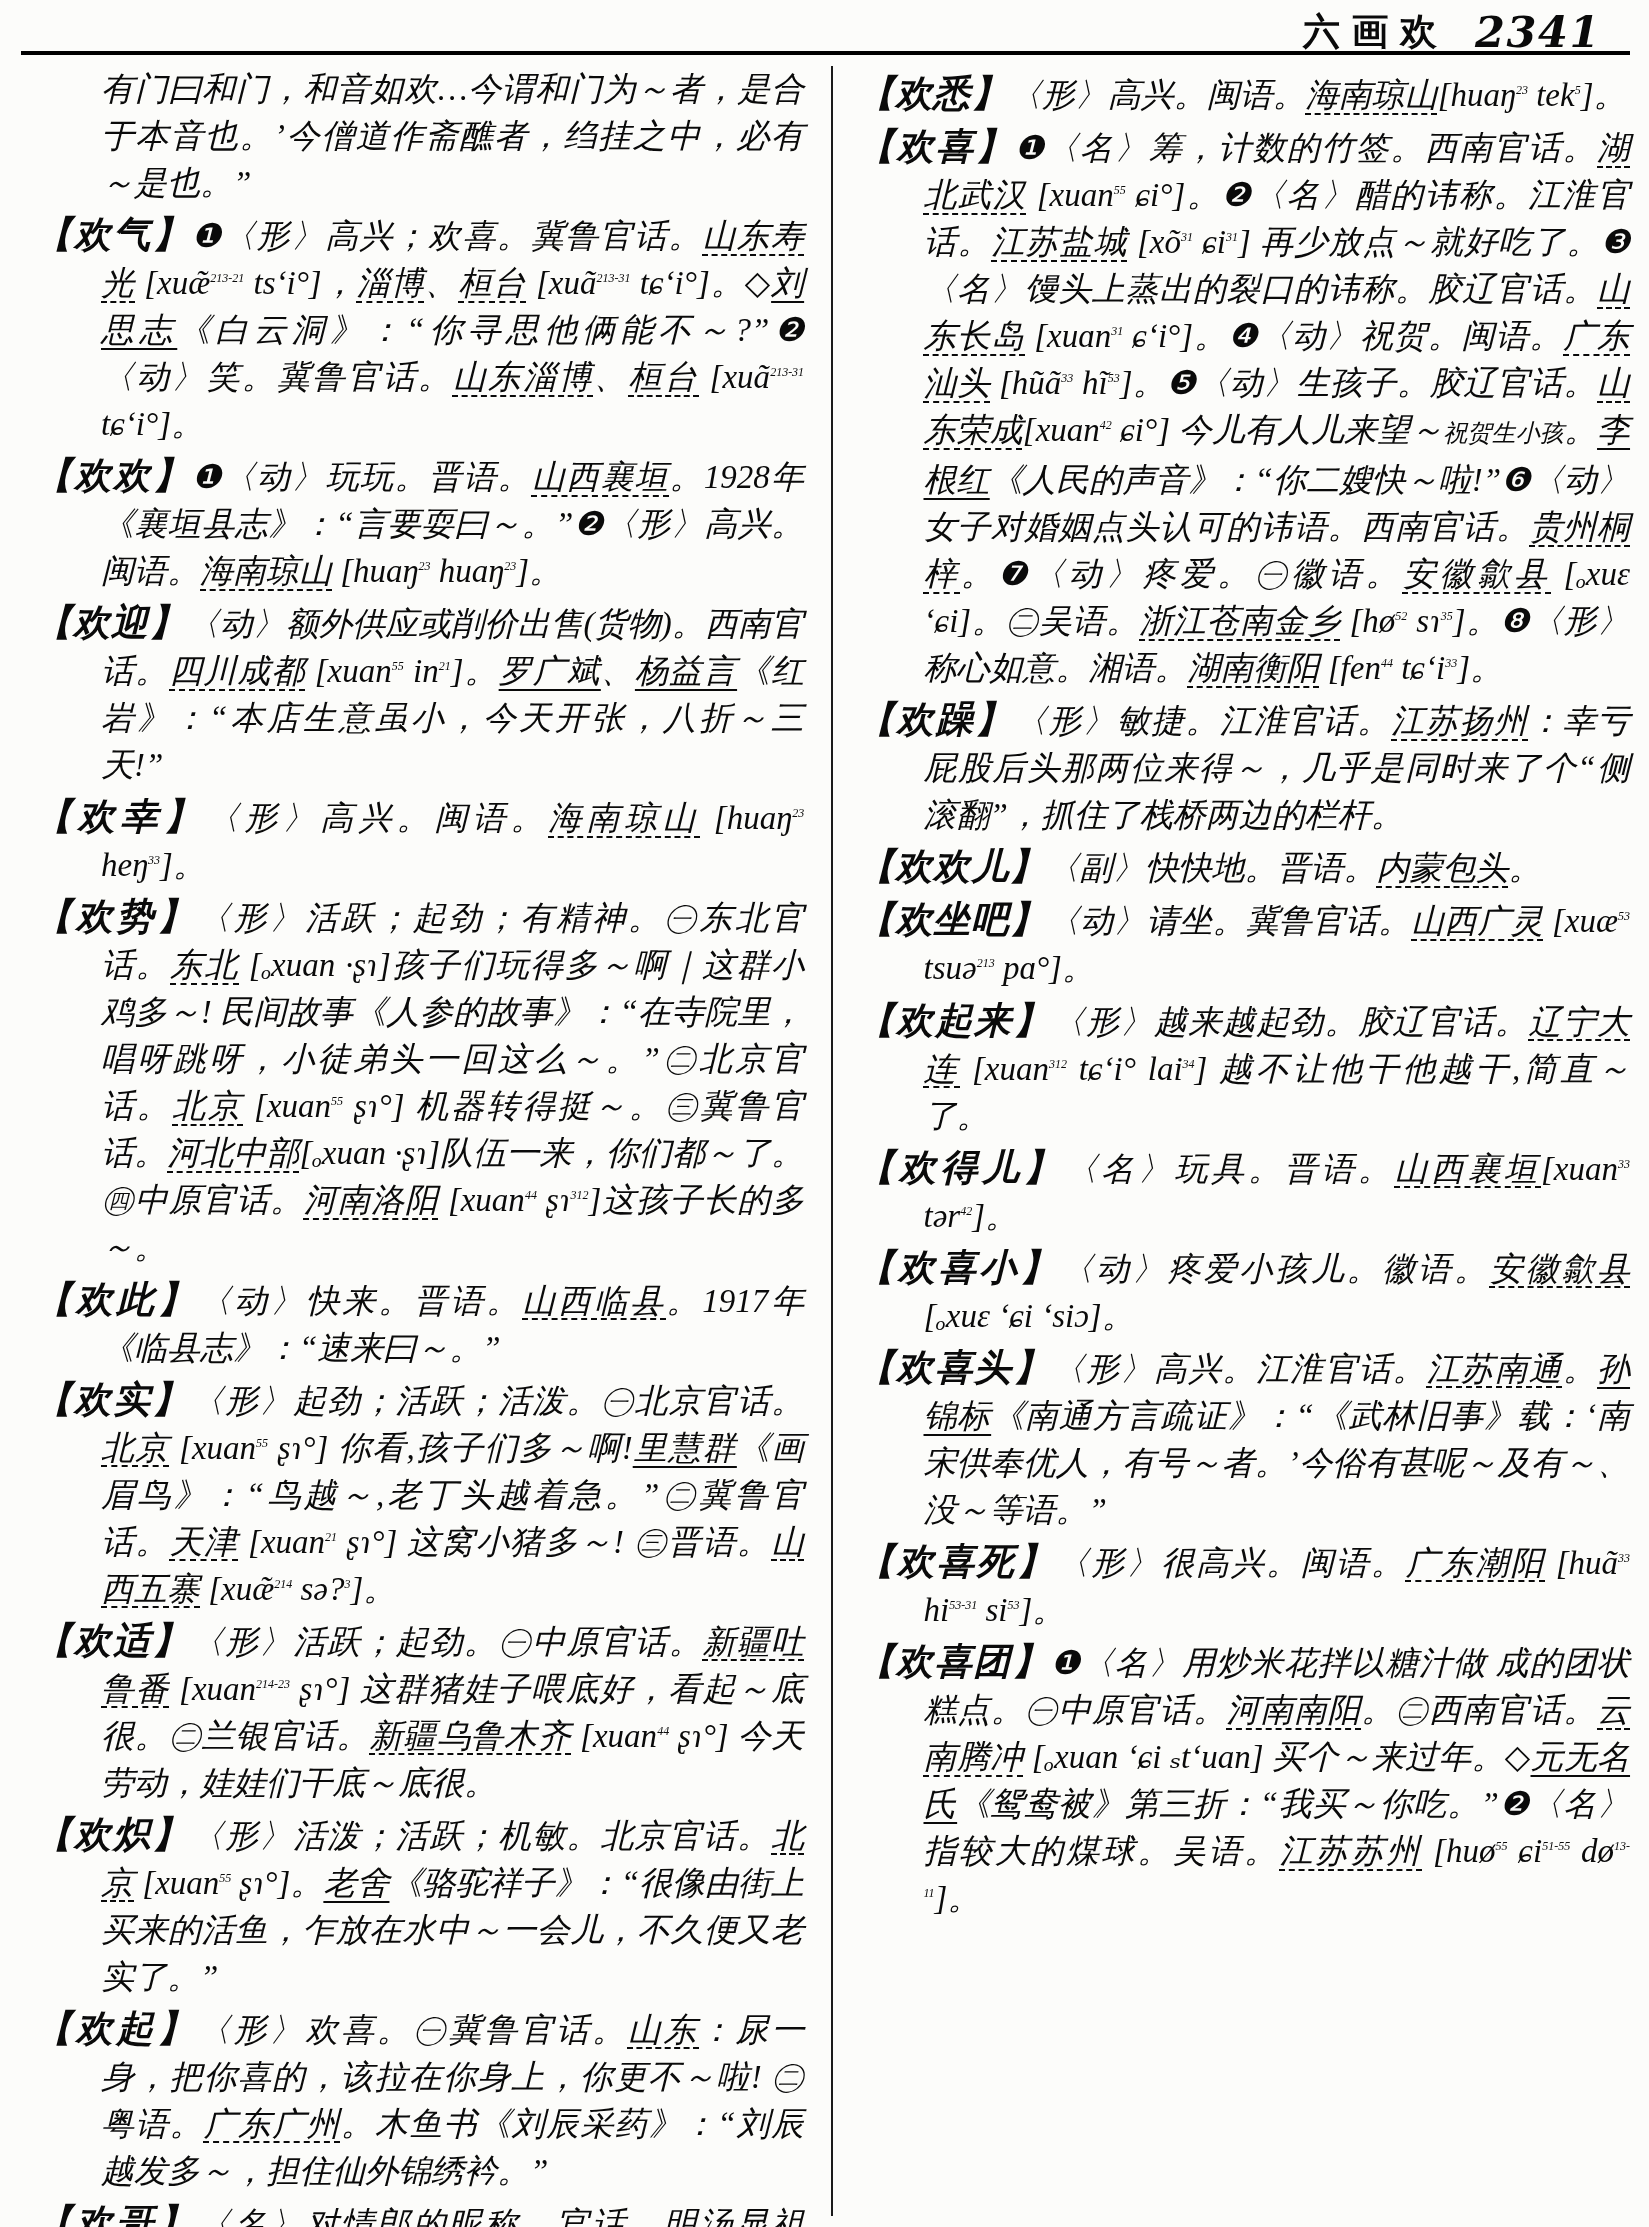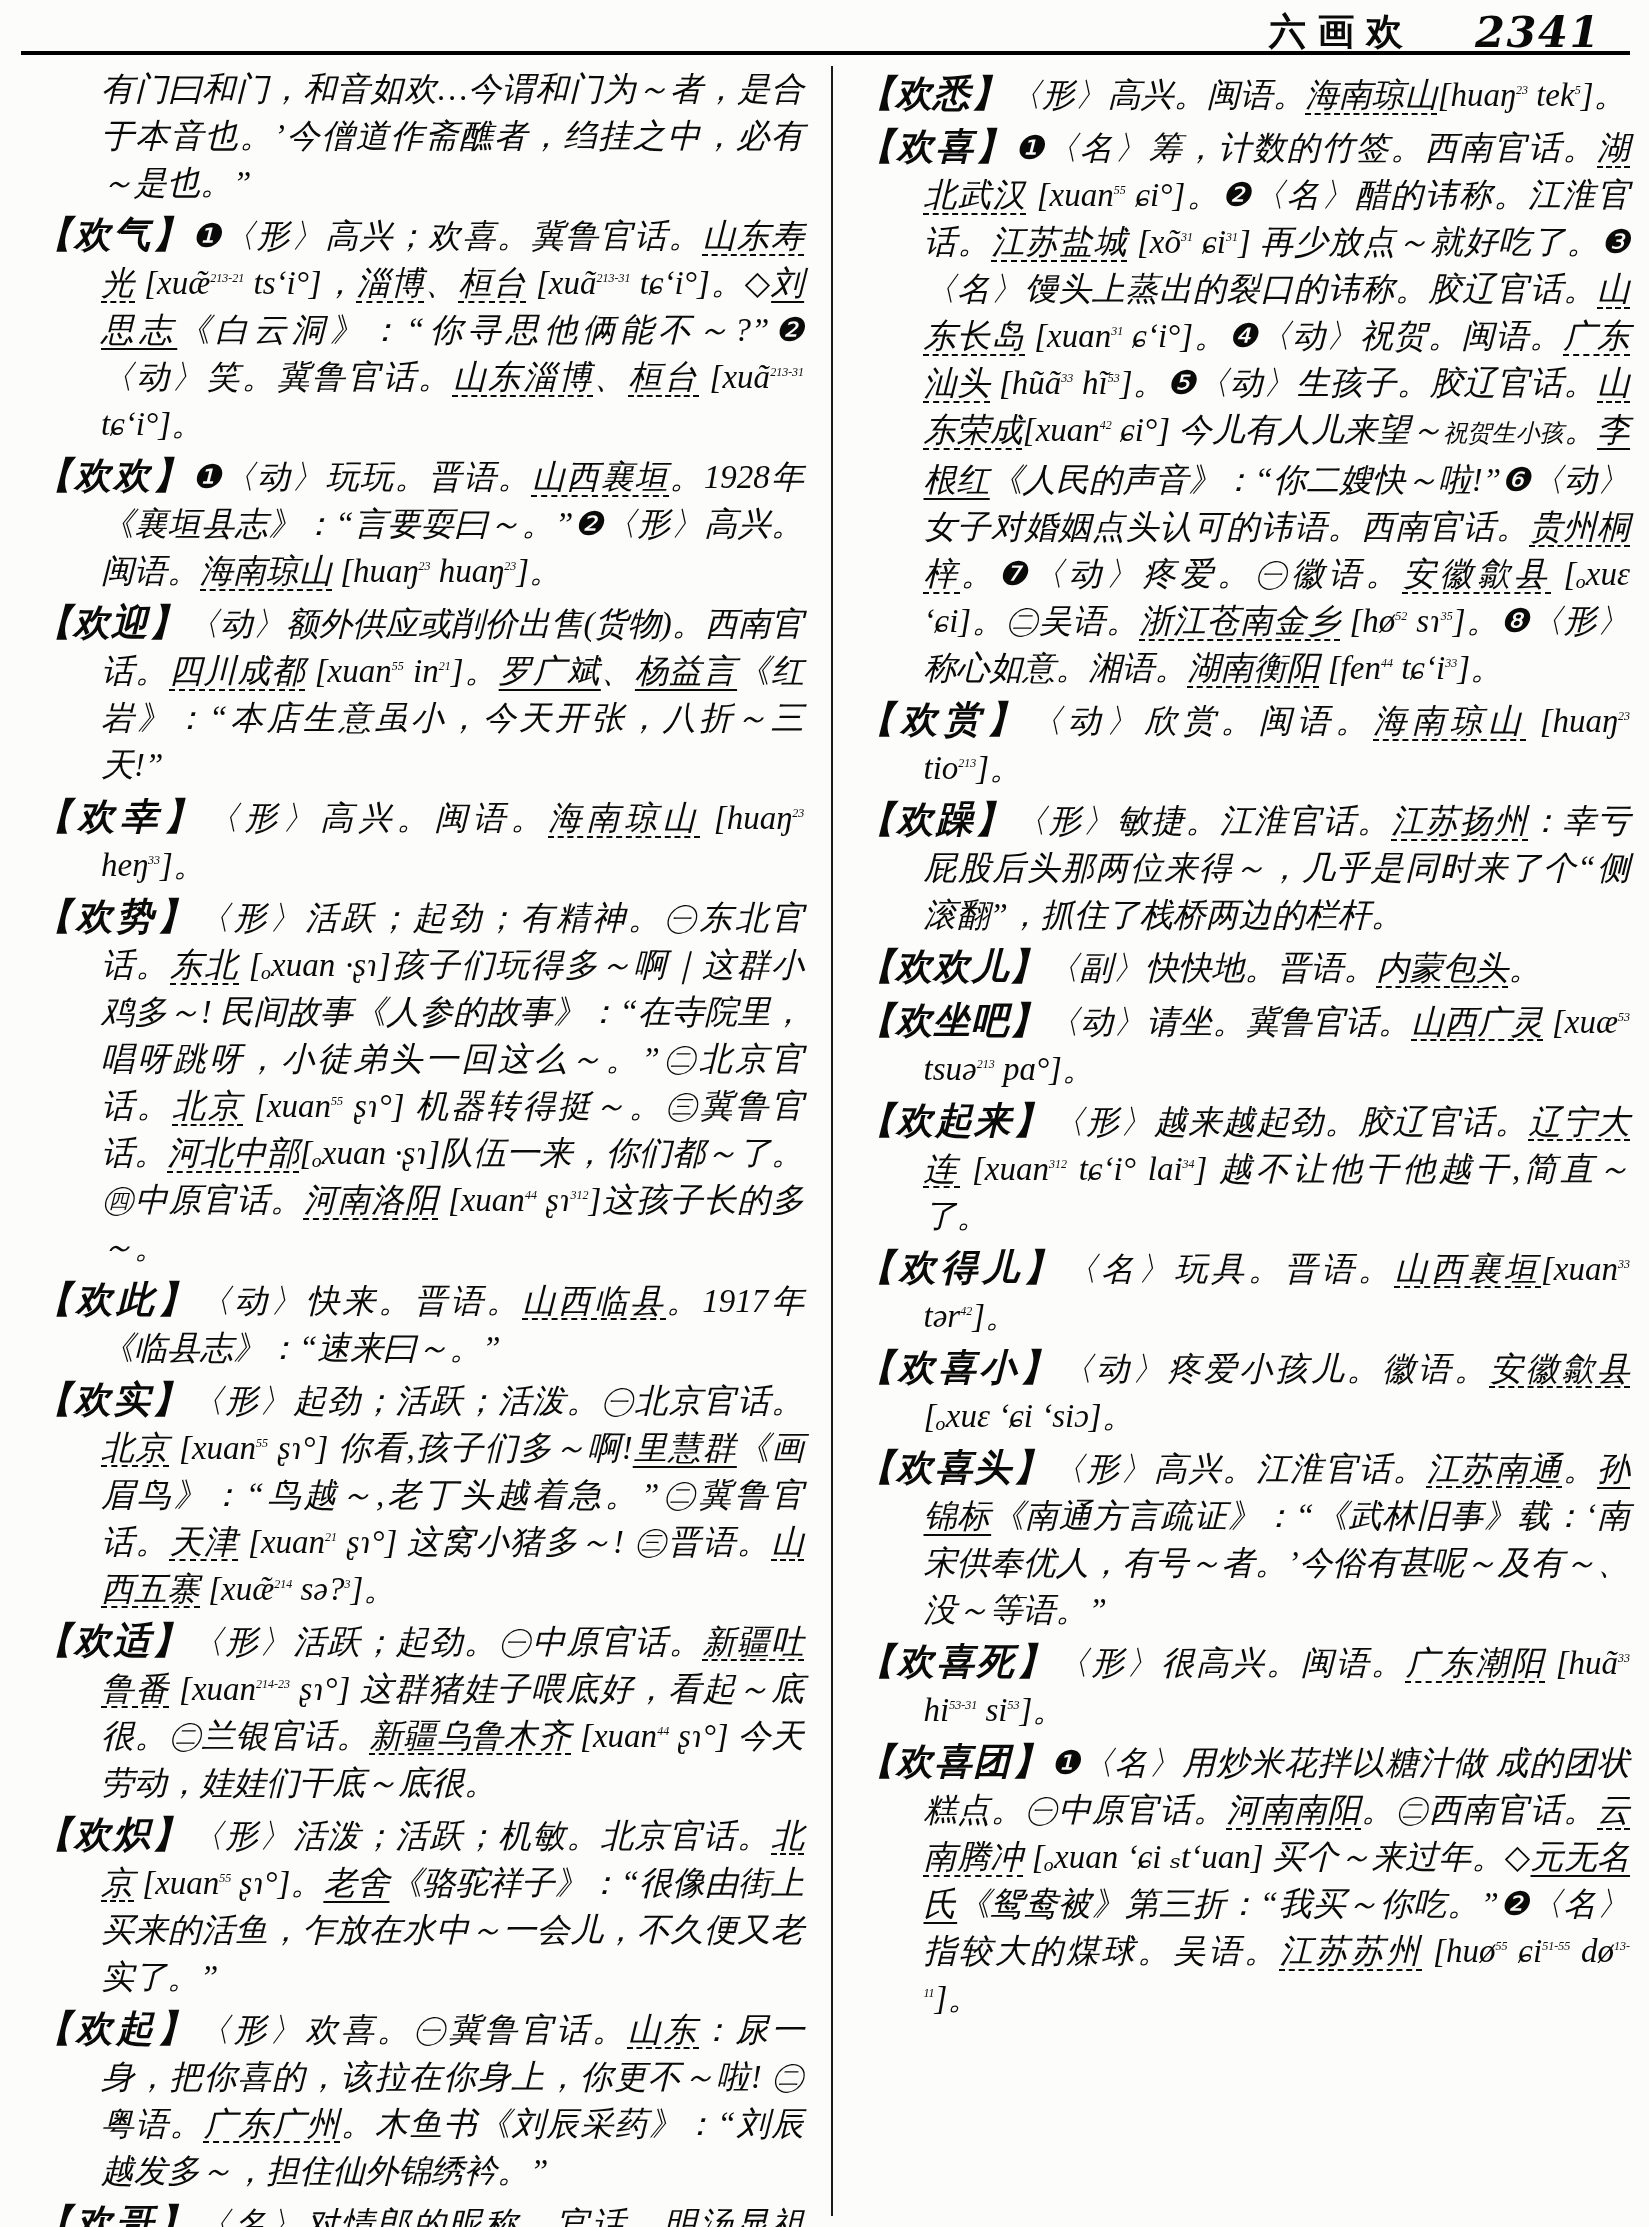--- a/index.html
+++ b/index.html
@@ -8,21 +8,21 @@
     position:relative;overflow:hidden;
     font-family:"Liberation Serif","DejaVu Serif",serif;
   }
   .hdr{
     position:absolute;top:6.6px;right:49px;
     display:flex;align-items:flex-start;gap:38px;
     font-size:37px;font-weight:bold;
   }
   .hdr .sec{letter-spacing:11.5px;}
   .hdr .hw{letter-spacing:0;}
-  .hdr .pg{font-style:italic;font-size:43px;font-family:"DejaVu Serif",serif;letter-spacing:1.6px;margin-left:34px;}
+  .hdr .pg{font-style:italic;font-size:43px;font-family:"DejaVu Serif",serif;letter-spacing:1.6px;}
   .rule{
     position:absolute;top:51px;left:21.4px;right:20px;height:4.1px;background:#000;
   }
   .cols{
     position:absolute;top:66px;left:35px;right:20px;bottom:11.5px;
     display:flex;
     font-style:italic;
   }
   .col{width:50%;box-sizing:border-box;}
   .col.left{padding-right:26.4px;border-right:2.5px solid #1a1a1a;}
@@ -60,21 +60,20 @@
         <div class="entry"><span class="head">【欢此】</span><span>〈动〉快来。晋语。<span class="uw">山西临县</span>。1917年《临县志》：“速来曰～。”</span></div>
         <div class="entry"><span class="head">【欢实】</span><span>〈形〉起劲；活跃；活泼。㊀北京官话。<span class="uw">北京</span> [xuan<sup>55</sup> ʂɿ°] 你看,孩子们多～啊!<span class="un">里慧群</span>《画眉鸟》：“鸟越～,老丁头越着急。”㊁冀鲁官话。<span class="uw">天津</span> [xuan<sup>21</sup> ʂɿ°] 这窝小猪多～! ㊂晋语。<span class="uw">山西五寨</span> [xuæ̃<sup>214</sup> sə?<sup>3</sup>]。</span></div>
         <div class="entry"><span class="head">【欢适】</span><span>〈形〉活跃；起劲。㊀中原官话。<span class="uw">新疆吐鲁番</span> [xuan<sup>214-23</sup> ʂɿ°] 这群猪娃子喂底好，看起～底很。㊁兰银官话。<span class="uw">新疆乌鲁木齐</span> [xuan<sup>44</sup> ʂɿ°] 今天劳动，娃娃们干底～底很。</span></div>
         <div class="entry"><span class="head">【欢炽】</span><span>〈形〉活泼；活跃；机敏。北京官话。<span class="uw">北京</span> [xuan<sup>55</sup> ʂɿ°]。<span class="un">老舍</span>《骆驼祥子》：“很像由街上买来的活鱼，乍放在水中～一会儿，不久便又老实了。”</span></div>
         <div class="entry"><span class="head">【欢起】</span><span>〈形〉欢喜。㊀冀鲁官话。<span class="uw">山东</span>：尿一身，把你喜的，该拉在你身上，你更不～啦! ㊁粤语。<span class="uw">广东广州</span>。木鱼书《刘辰采药》：“刘辰越发多～，担住仙外锦绣衿。”</span></div>
         <div class="entry"><span class="head">【欢哥】</span><span>〈名〉对情郎的昵称。官话。<span class="un">明汤显祖</span>《牡丹亭·欢挠》：“不是俺闲情忒慢俄，那些儿忘却俺～。”</span></div>
       </div>
     <div class="col right" id="col-right">
         <div class="entry"><span class="head">【欢悉】</span><span>〈形〉高兴。闽语。<span class="uw">海南琼山</span>[huaŋ<sup>23</sup> tek<sup>5</sup>]。</span></div>
         <div class="entry"><span class="head">【欢喜】</span><span>❶〈名〉筹，计数的竹签。西南官话。<span class="uw">湖北武汉</span> [xuan<sup>55</sup> ɕi°]。❷〈名〉醋的讳称。江淮官话。<span class="uw">江苏盐城</span> [xõ<sup>31</sup> ɕi<sup>31</sup>] 再少放点～就好吃了。❸〈名〉馒头上蒸出的裂口的讳称。胶辽官话。<span class="uw">山东长岛</span> [xuɑn<sup>31</sup> ɕʻi°]。❹〈动〉祝贺。闽语。<span class="uw">广东汕头</span> [hũã<sup>33</sup> hĩ<sup>53</sup>]。❺〈动〉生孩子。胶辽官话。<span class="uw">山东荣成</span>[xuan<sup>42</sup> ɕi°] 今儿有人儿来望～<span class="small">祝贺生小孩</span>。<span class="un">李根红</span>《人民的声音》：“你二嫂快～啦!”❻〈动〉女子对婚姻点头认可的讳语。西南官话。<span class="uw">贵州桐梓</span>。❼〈动〉疼爱。㊀徽语。<span class="uw">安徽歙县</span> [ₒxuɛ ʻɕi]。㊁吴语。<span class="uw">浙江苍南金乡</span> [hø<sup>52</sup> sɿ<sup>35</sup>]。❽〈形〉称心如意。湘语。<span class="uw">湖南衡阳</span> [fen<sup>44</sup> tɕʻi<sup>33</sup>]。</span></div>
-        <div class="entry"><span class="head">【欢赏】</span><span>〈动〉欣赏。闽语。<span class="uw">海南琼山</span> [huaŋ<sup>23</sup> tio<sup>213</sup>]。</span></div>
         <div class="entry"><span class="head">【欢躁】</span><span>〈形〉敏捷。江淮官话。<span class="uw">江苏扬州</span>：幸亏屁股后头那两位来得～，几乎是同时来了个“侧滚翻”，抓住了栈桥两边的栏杆。</span></div>
         <div class="entry"><span class="head">【欢欢儿】</span><span>〈副〉快快地。晋语。<span class="uw">内蒙包头</span>。</span></div>
         <div class="entry"><span class="head">【欢坐吧】</span><span>〈动〉请坐。冀鲁官话。<span class="uw">山西广灵</span> [xuæ<sup>53</sup> tsuə<sup>213</sup> pɑ°]。</span></div>
         <div class="entry"><span class="head">【欢起来】</span><span>〈形〉越来越起劲。胶辽官话。<span class="uw">辽宁大连</span> [xuan<sup>312</sup> tɕʻi° lai<sup>34</sup>] 越不让他干他越干,简直～了。</span></div>
         <div class="entry"><span class="head">【欢得儿】</span><span>〈名〉玩具。晋语。<span class="uw">山西襄垣</span>[xuan<sup>33</sup> tər<sup>42</sup>]。</span></div>
         <div class="entry"><span class="head">【欢喜小】</span><span>〈动〉疼爱小孩儿。徽语。<span class="uw">安徽歙县</span> [ₒxuɛ ʻɕi ʻsiɔ]。</span></div>
         <div class="entry"><span class="head">【欢喜头】</span><span>〈形〉高兴。江淮官话。<span class="uw">江苏南通</span>。<span class="un">孙锦标</span>《南通方言疏证》：“《武林旧事》载：‘南宋供奉优人，有号～者。’今俗有甚呢～及有～、没～等语。”</span></div>
         <div class="entry"><span class="head">【欢喜死】</span><span>〈形〉很高兴。闽语。<span class="uw">广东潮阳</span>  [huã<sup>33</sup> hi<sup>53-31</sup> si<sup>53</sup>]。</span></div>
         <div class="entry"><span class="head">【欢喜团】</span><span>❶〈名〉用炒米花拌以糖汁做 成的团状糕点。㊀中原官话。<span class="uw">河南南阳</span>。㊁西南官话。<span class="uw">云南腾冲</span> [ₒxuan ʻɕi ₛtʻuan] 买个～来过年。◇<span class="un">元无名氏</span>《鸳鸯被》第三折：“我买～你吃。”❷〈名〉指较大的煤球。吴语。<span class="uw">江苏苏州</span> [huø<sup>55</sup> ɕi<sup>51-55</sup> dø<sup>13-11</sup>]。</span></div>
       </div>

